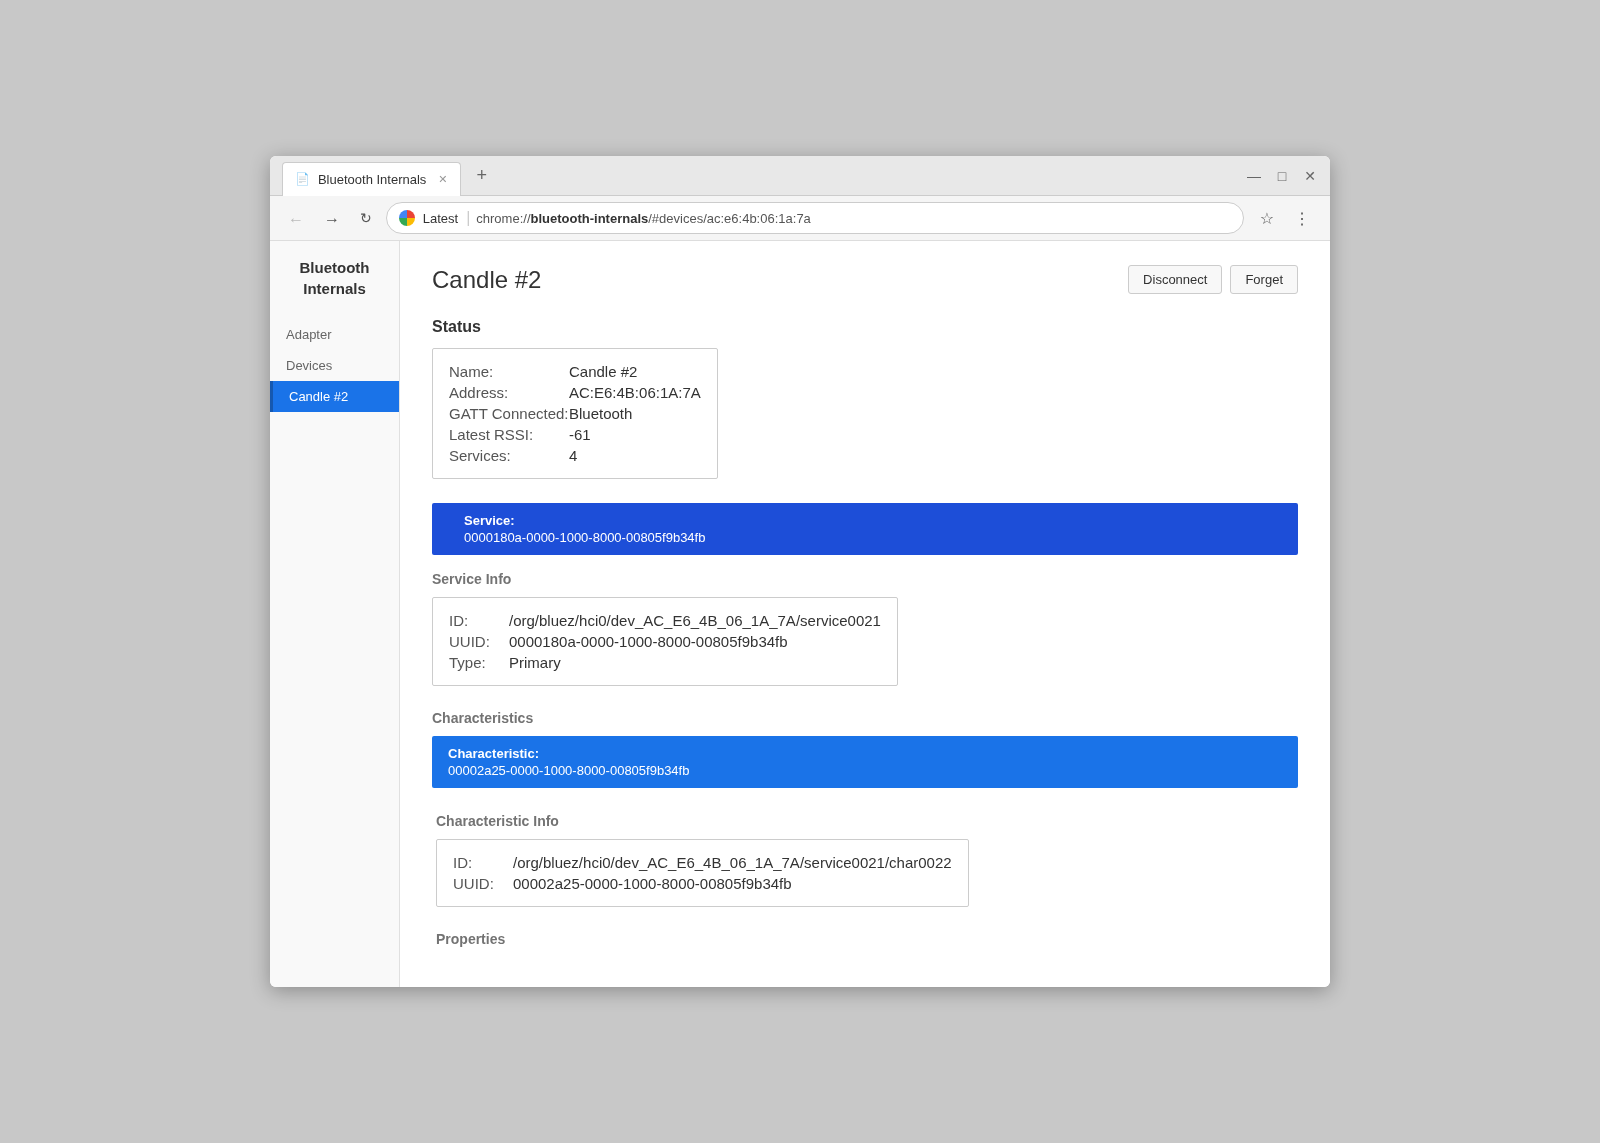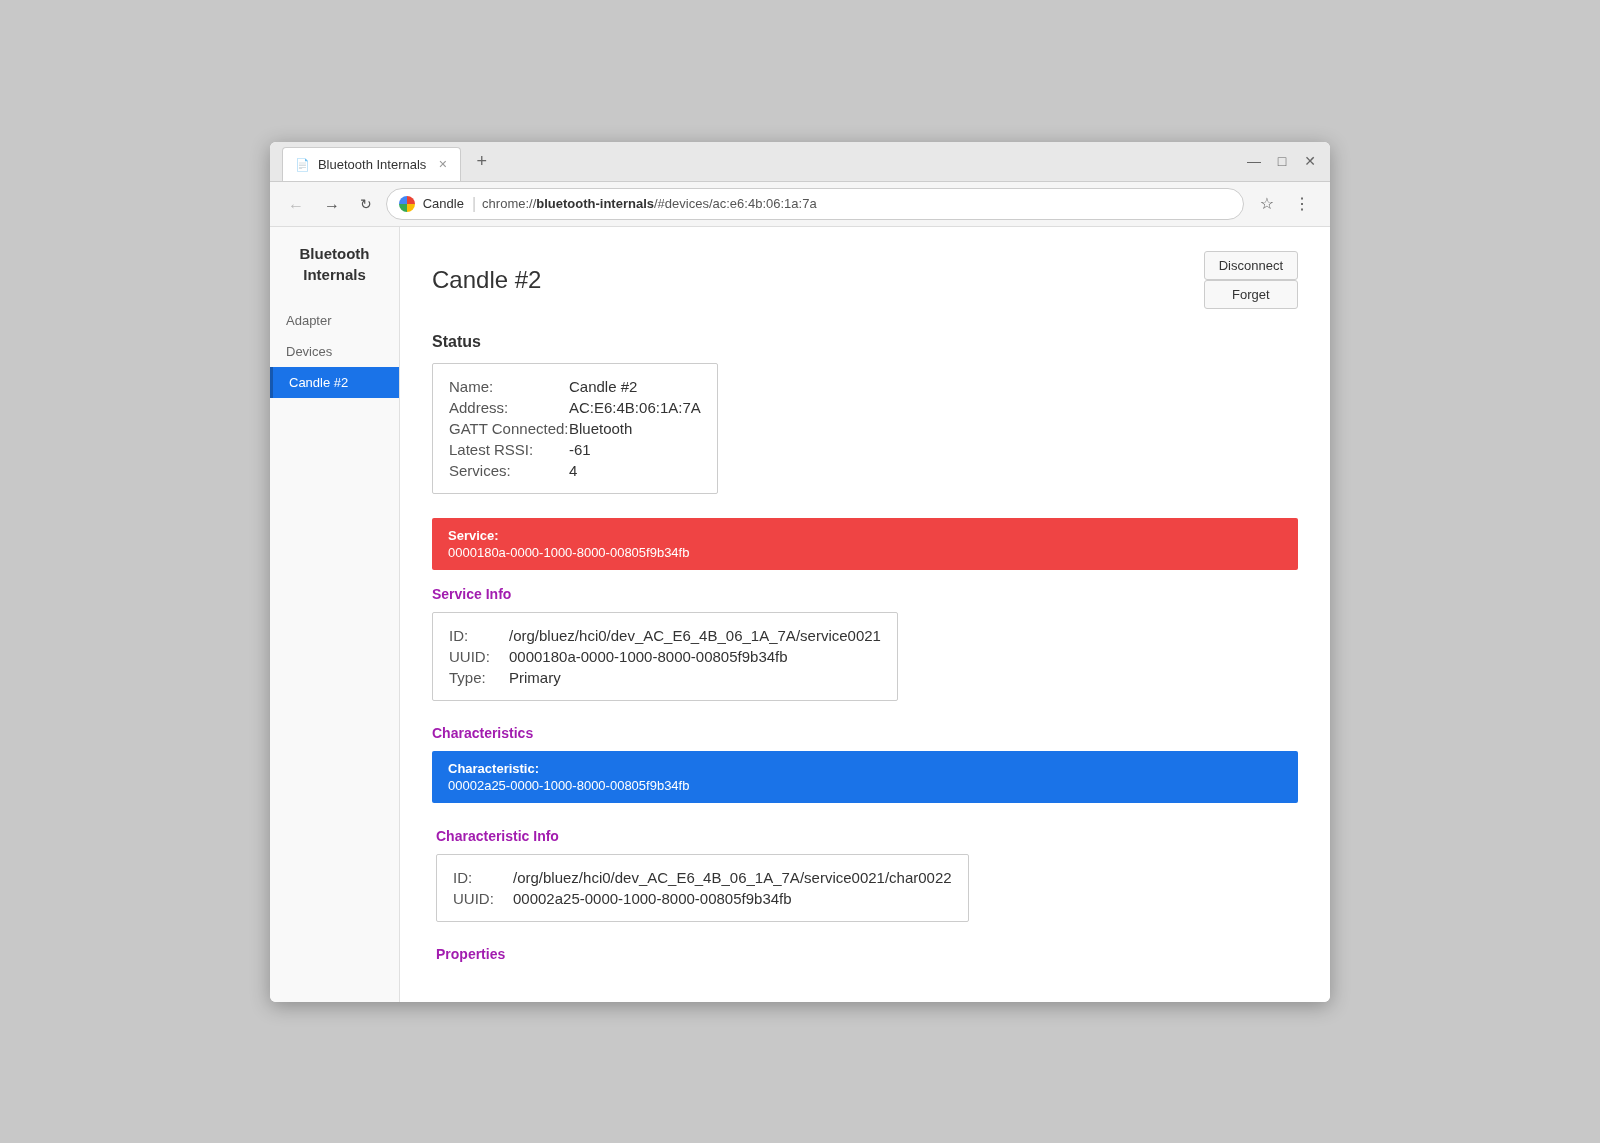--- a/index.html
+++ b/index.html
@@ -196,22 +196,21 @@
       justify-content: space-between;
       margin-bottom: 24px;
     }
     .page-title {
       font-size: 24px;
       color: #333;
       font-weight: normal;
     }
     .header-buttons {
       display: flex;
-      gap: 0;
-      flex-direction: column;
+      gap: 8px;
     }
     .header-btn {
       padding: 6px 14px;
       border: 1px solid #ccc;
       background: #f8f8f8;
       border-radius: 3px;
       font-size: 13px;
       color: #333;
       cursor: pointer;
     }
@@ -240,23 +239,23 @@
       padding: 2px 0;
     }
     .info-label {
       min-width: 120px;
       color: #555;
     }
     .info-value { color: #333; }
 
     
     .service-header {
-      background: #ef4444;
+      background: #1d4ed8;
       color: #fff;
-      padding: 10px 16px;
+      padding: 10px 32px;
       border-radius: 2px;
       margin-bottom: 0;
       cursor: pointer;
     }
     .service-header .sh-label {
       font-size: 13px;
       font-weight: bold;
     }
     .service-header .sh-value {
       font-size: 13px;
@@ -294,21 +293,21 @@
       border-radius: 2px;
       padding: 12px 16px;
       display: inline-block;
       min-width: 380px;
       margin-bottom: 24px;
     }
 
     .sub-section-title {
       font-size: 14px;
       font-weight: bold;
-      color: #a21caf;
+      color: #737373;
       margin-bottom: 10px;
     }
   </style>
 </head>
 <body>
 
 <div class="window">
 
   <div class="title-bar">
     <div class="title-bar-tab">
@@ -323,21 +322,21 @@
       <span class="window-control">✕</span>
     </div>
   </div>
 
   <div class="toolbar">
     <button class="nav-btn disabled">←</button>
     <button class="nav-btn">→</button>
     <button class="reload-btn">↻</button>
     <div class="address-bar-wrap">
       <div class="chrome-icon"></div>
-      <span style="font-size:13px;color:#333;margin-right:2px;">Candle</span>
+      <span style="font-size:13px;color:#333;margin-right:2px;">Latest</span>
       <span class="address-divider">|</span>
       <span class="address-text">
         <span style="color:#555;">chrome://</span><span style="font-weight:bold;color:#333;">bluetooth-internals</span><span style="color:#555;">/#devices/ac:e6:4b:06:1a:7a</span>
       </span>
     </div>
     <div class="toolbar-actions">
       <button class="toolbar-action-btn">☆</button>
       <button class="toolbar-action-btn">⋮</button>
     </div>
   </div>

